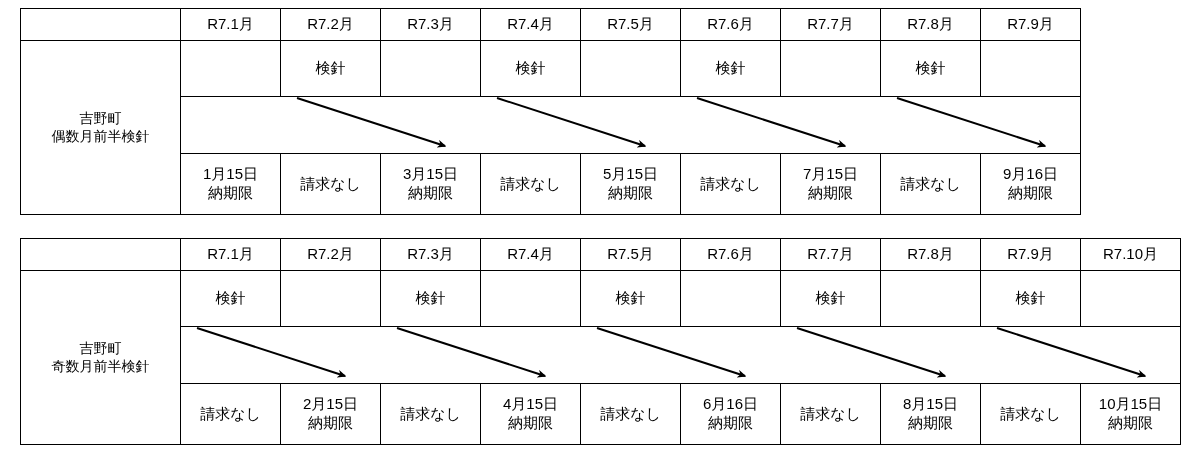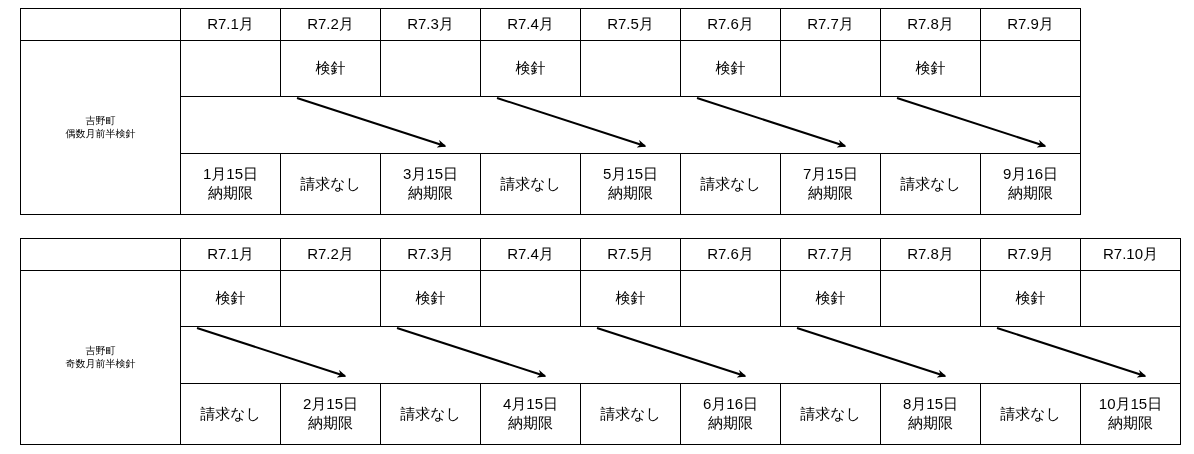--- a/index.html
+++ b/index.html
@@ -44,21 +44,21 @@
 
   .row-header td { height: 31px; }
   .row-meter  td { height: 55px; }
   .row-arrow  td { height: 56px; }
   .row-due    td { height: 60px; }
 
   
   .cell-corner { border: 1px solid #000000; }
 
   .cell-label {
-    font-size: 10px;
+    font-size: 14px;
     white-space: pre-line;
   }
   .cell-blue   { background: #dce6f1; }
   .cell-orange { background: #f8cbad; }
 
   .cell-due .due-line1,
   .cell-due .due-line2 { display: block; }
 
   
   .arrow-cell {

